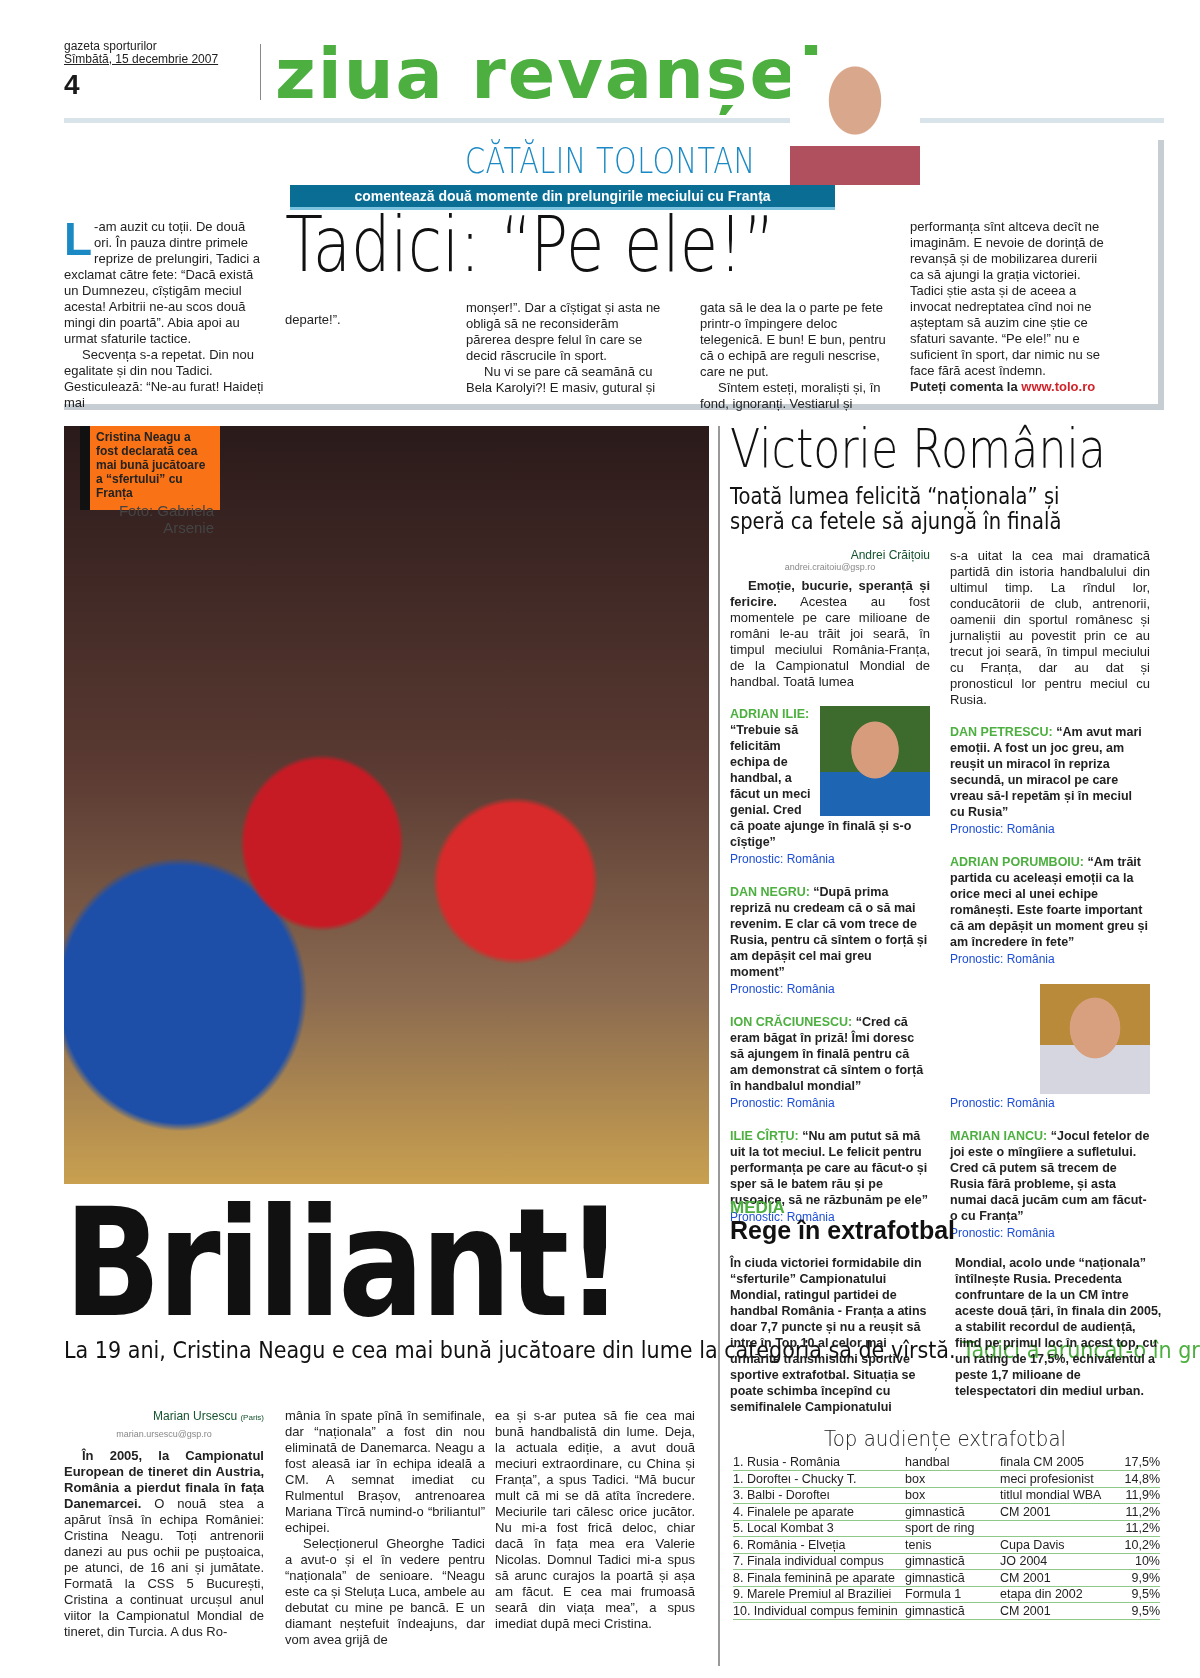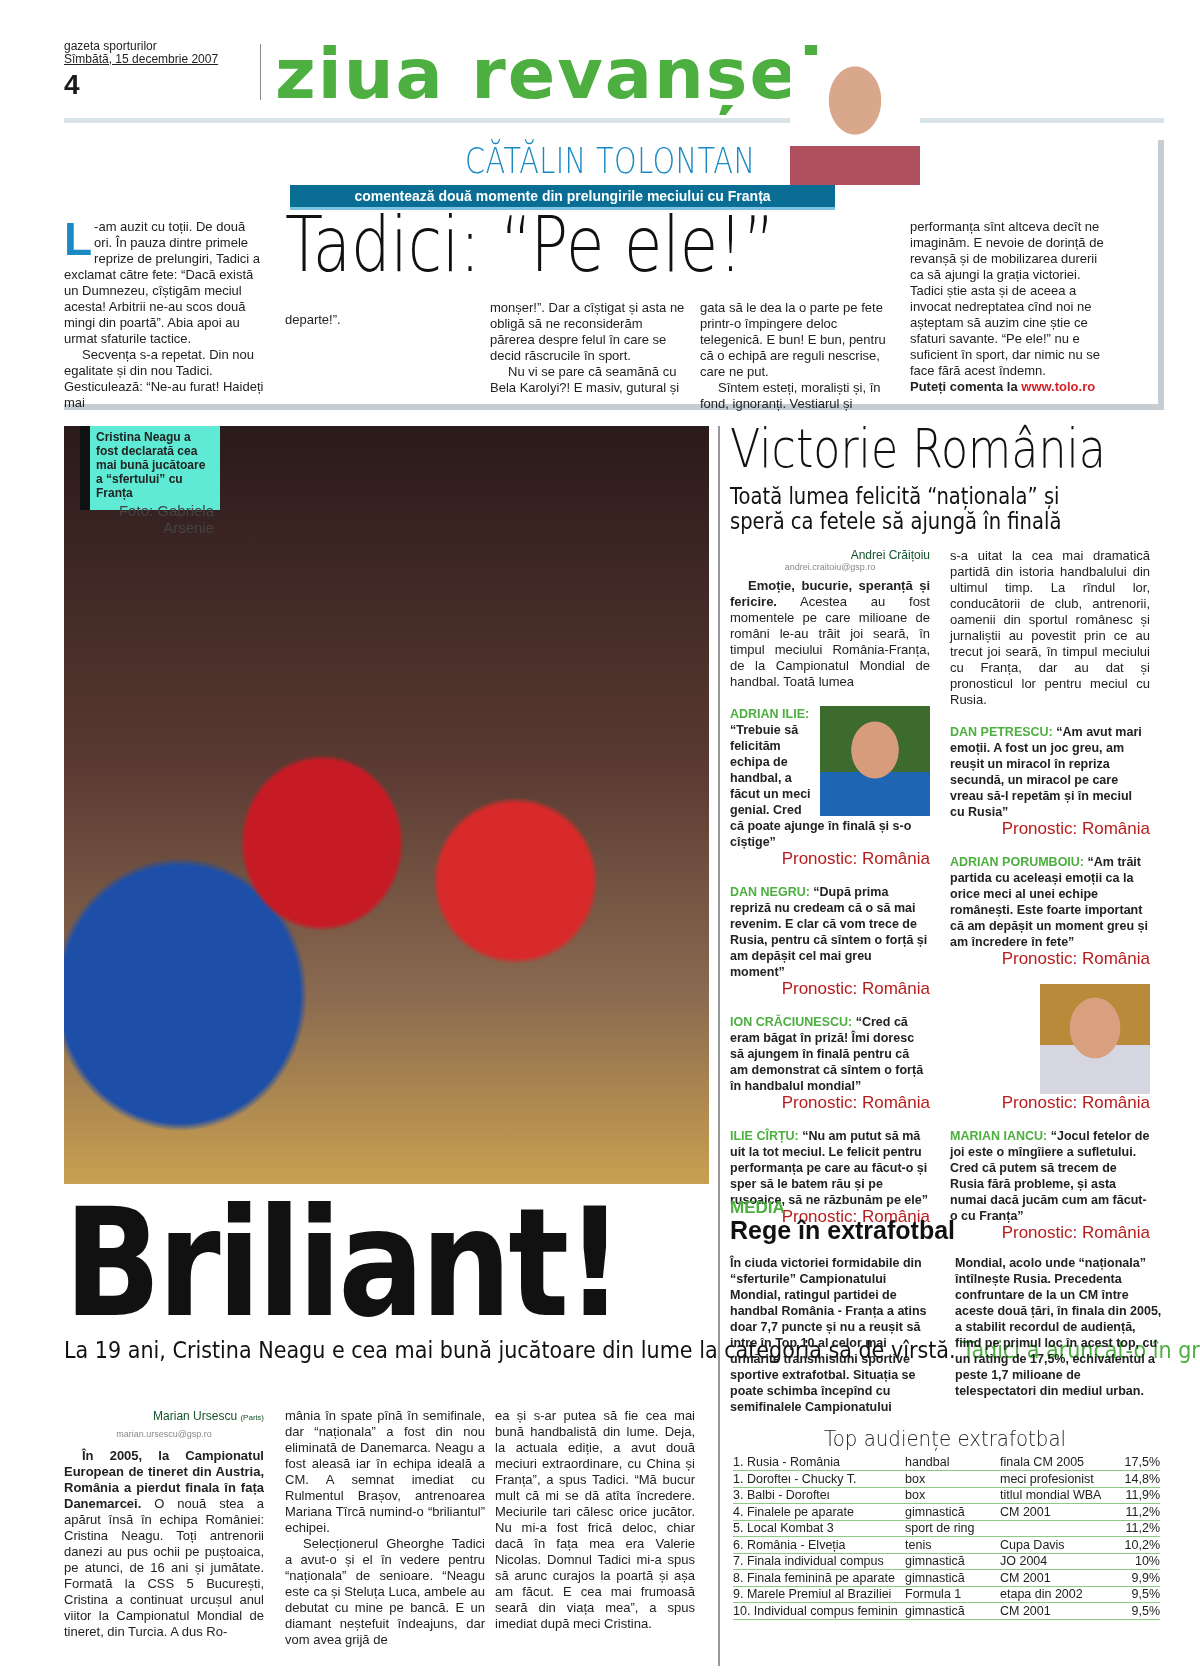--- a/index.html
+++ b/index.html
@@ -19,33 +19,33 @@
   .columnist-name { left: 465px; top: 140px; font-size: 36px; color: #1b8ac4; letter-spacing: 0.5px; font-family: "DejaVu Sans", sans-serif; font-weight: 300; transform: scaleX(0.8); transform-origin: left; }
   .columnist-photo { left: 790px; top: 55px; width: 130px; height: 130px; background: radial-gradient(ellipse at 50% 35%, #d9a88c 0 28%, transparent 29%), linear-gradient(#fff 0 70%, #b0505e 70%); }
   .col-bar { left: 290px; top: 185px; width: 545px; height: 22px; background: #0a6d94; color: #fff; font-size: 14px; font-weight: bold; text-align: center; line-height: 22px; }
   .col-bar-underline { left: 290px; top: 207px; width: 545px; height: 3px; background: #7cc3e0; }
 
   .text { font-size: 13px; line-height: 16px; color: #222; }
   .dropcap { float: left; font-size: 46px; line-height: 40px; color: #1b8ac4; font-weight: bold; margin-right: 2px; }
   .col1 { left: 64px; top: 219px; width: 200px; }
   .tadici-head { left: 285px; top: 205px; font-size: 76px; line-height: 80px; color: #111; font-family: "DejaVu Sans", sans-serif; font-weight: 300; transform: scaleX(0.82); transform-origin: left; white-space: nowrap; }
   .col2 { left: 285px; top: 312px; width: 190px; }
-  .col3 { left: 490px; top: 300px; width: 195px; }
+  .col3 { left: 466px; top: 300px; width: 195px; }
   .col4 { left: 700px; top: 300px; width: 195px; }
   .col5 { left: 910px; top: 219px; width: 200px; }
   .indent { text-indent: 18px; }
   .link-red { color: #d2232a; font-weight: bold; }
 
   
   .photo { left: 64px; top: 426px; width: 645px; height: 758px; background:
      radial-gradient(ellipse at 40% 55%, #c61b25 0 14%, transparent 15%),
      radial-gradient(ellipse at 18% 75%, #1e4fa8 0 16%, transparent 17%),
      radial-gradient(ellipse at 70% 60%, #d82a2a 0 12%, transparent 13%),
      linear-gradient(180deg, #2a1a1a 0%, #5a3a32 45%, #8a6a50 75%, #c9a050 100%); }
-  .photo-caption-box { left: 80px; top: 426px; width: 140px; height: 84px; background: #5eead4; padding: 4px 6px; border-left: 10px solid #111; }
+  .photo-caption-box { left: 80px; top: 426px; width: 140px; height: 84px; background: #f97316; padding: 4px 6px; border-left: 10px solid #111; }
   .photo-caption { font-size: 12px; line-height: 14px; font-weight: bold; color: #222; }
   .photo-credit { font-size: 15px; color: #444; text-align: right; margin-top: 2px; }
 
   .briliant { left: 64px; top: 1188px; font-size: 150px; font-weight: bold; line-height: 150px; color: #111; letter-spacing: -4px; font-family: "DejaVu Sans", sans-serif; transform: scaleX(0.85); transform-origin: left; white-space: nowrap; }
   .sub-head { left: 64px; top: 1338px; width: 640px; font-size: 23px; line-height: 25px; color: #111; font-family: "DejaVu Sans", sans-serif; transform: scaleX(0.9); transform-origin: left; white-space: nowrap; }
   .sub-head .green { color: #4caf3f; }
   .byline { text-align: right; font-size: 12px; color: #14532d; }
   .byline small { font-size: 8px; }
   .email { text-align: center; font-size: 9px; color: #888; margin-bottom: 6px; }
   .b1 { left: 64px; top: 1408px; width: 200px; }
@@ -54,21 +54,21 @@
 
   
   .vdivider { left: 718px; top: 426px; width: 2px; height: 1240px; background: #999; }
   .victorie { left: 730px; top: 420px; font-size: 54px; line-height: 58px; color: #111; font-family: "DejaVu Sans", sans-serif; font-weight: 300; transform: scaleX(0.82); transform-origin: left; white-space: nowrap; }
   .v-sub { left: 730px; top: 484px; font-size: 23px; line-height: 25px; color: #111; font-family: "DejaVu Sans", sans-serif; transform: scaleX(0.85); transform-origin: left; white-space: nowrap; }
   .r1 { left: 730px; top: 548px; width: 200px; }
   .r2 { left: 950px; top: 548px; width: 200px; }
   .justify { text-align: justify; }
   .quote { font-size: 12.5px; line-height: 16px; font-weight: bold; color: #222; }
   .qname { color: #4caf3f; font-weight: bold; }
-  .prono { color: #b91c1c; text-align: right; font-size: 17px; line-height: 18px; margin-bottom: 4px; }
+  .prono { color: #1d4ed8; text-align: left; font-size: 12px; line-height: 18px; margin-bottom: 4px; }
   .qblock { margin-bottom: 4px; margin-top: 16px; }
   .mini-photo { float: right; width: 110px; height: 110px; margin-left: 6px; }
   .ilie-photo { background: radial-gradient(ellipse at 50% 40%, #d79c7c 0 30%, transparent 31%), linear-gradient(#3d6a2d 0 60%, #1e65b3 60%); }
   .balint-photo { background: radial-gradient(ellipse at 50% 40%, #d8a07e 0 32%, transparent 33%), linear-gradient(#b98a3a 0 55%, #d6d6e0 55%); }
 
   .media-tag { left: 730px; top: 1198px; font-size: 17px; font-weight: bold; color: #4caf3f; }
   .media-head { left: 730px; top: 1216px; font-size: 25px; font-weight: bold; color: #111; }
   .m1 { left: 730px; top: 1255px; width: 210px; }
   .m2 { left: 955px; top: 1255px; width: 210px; }
 

